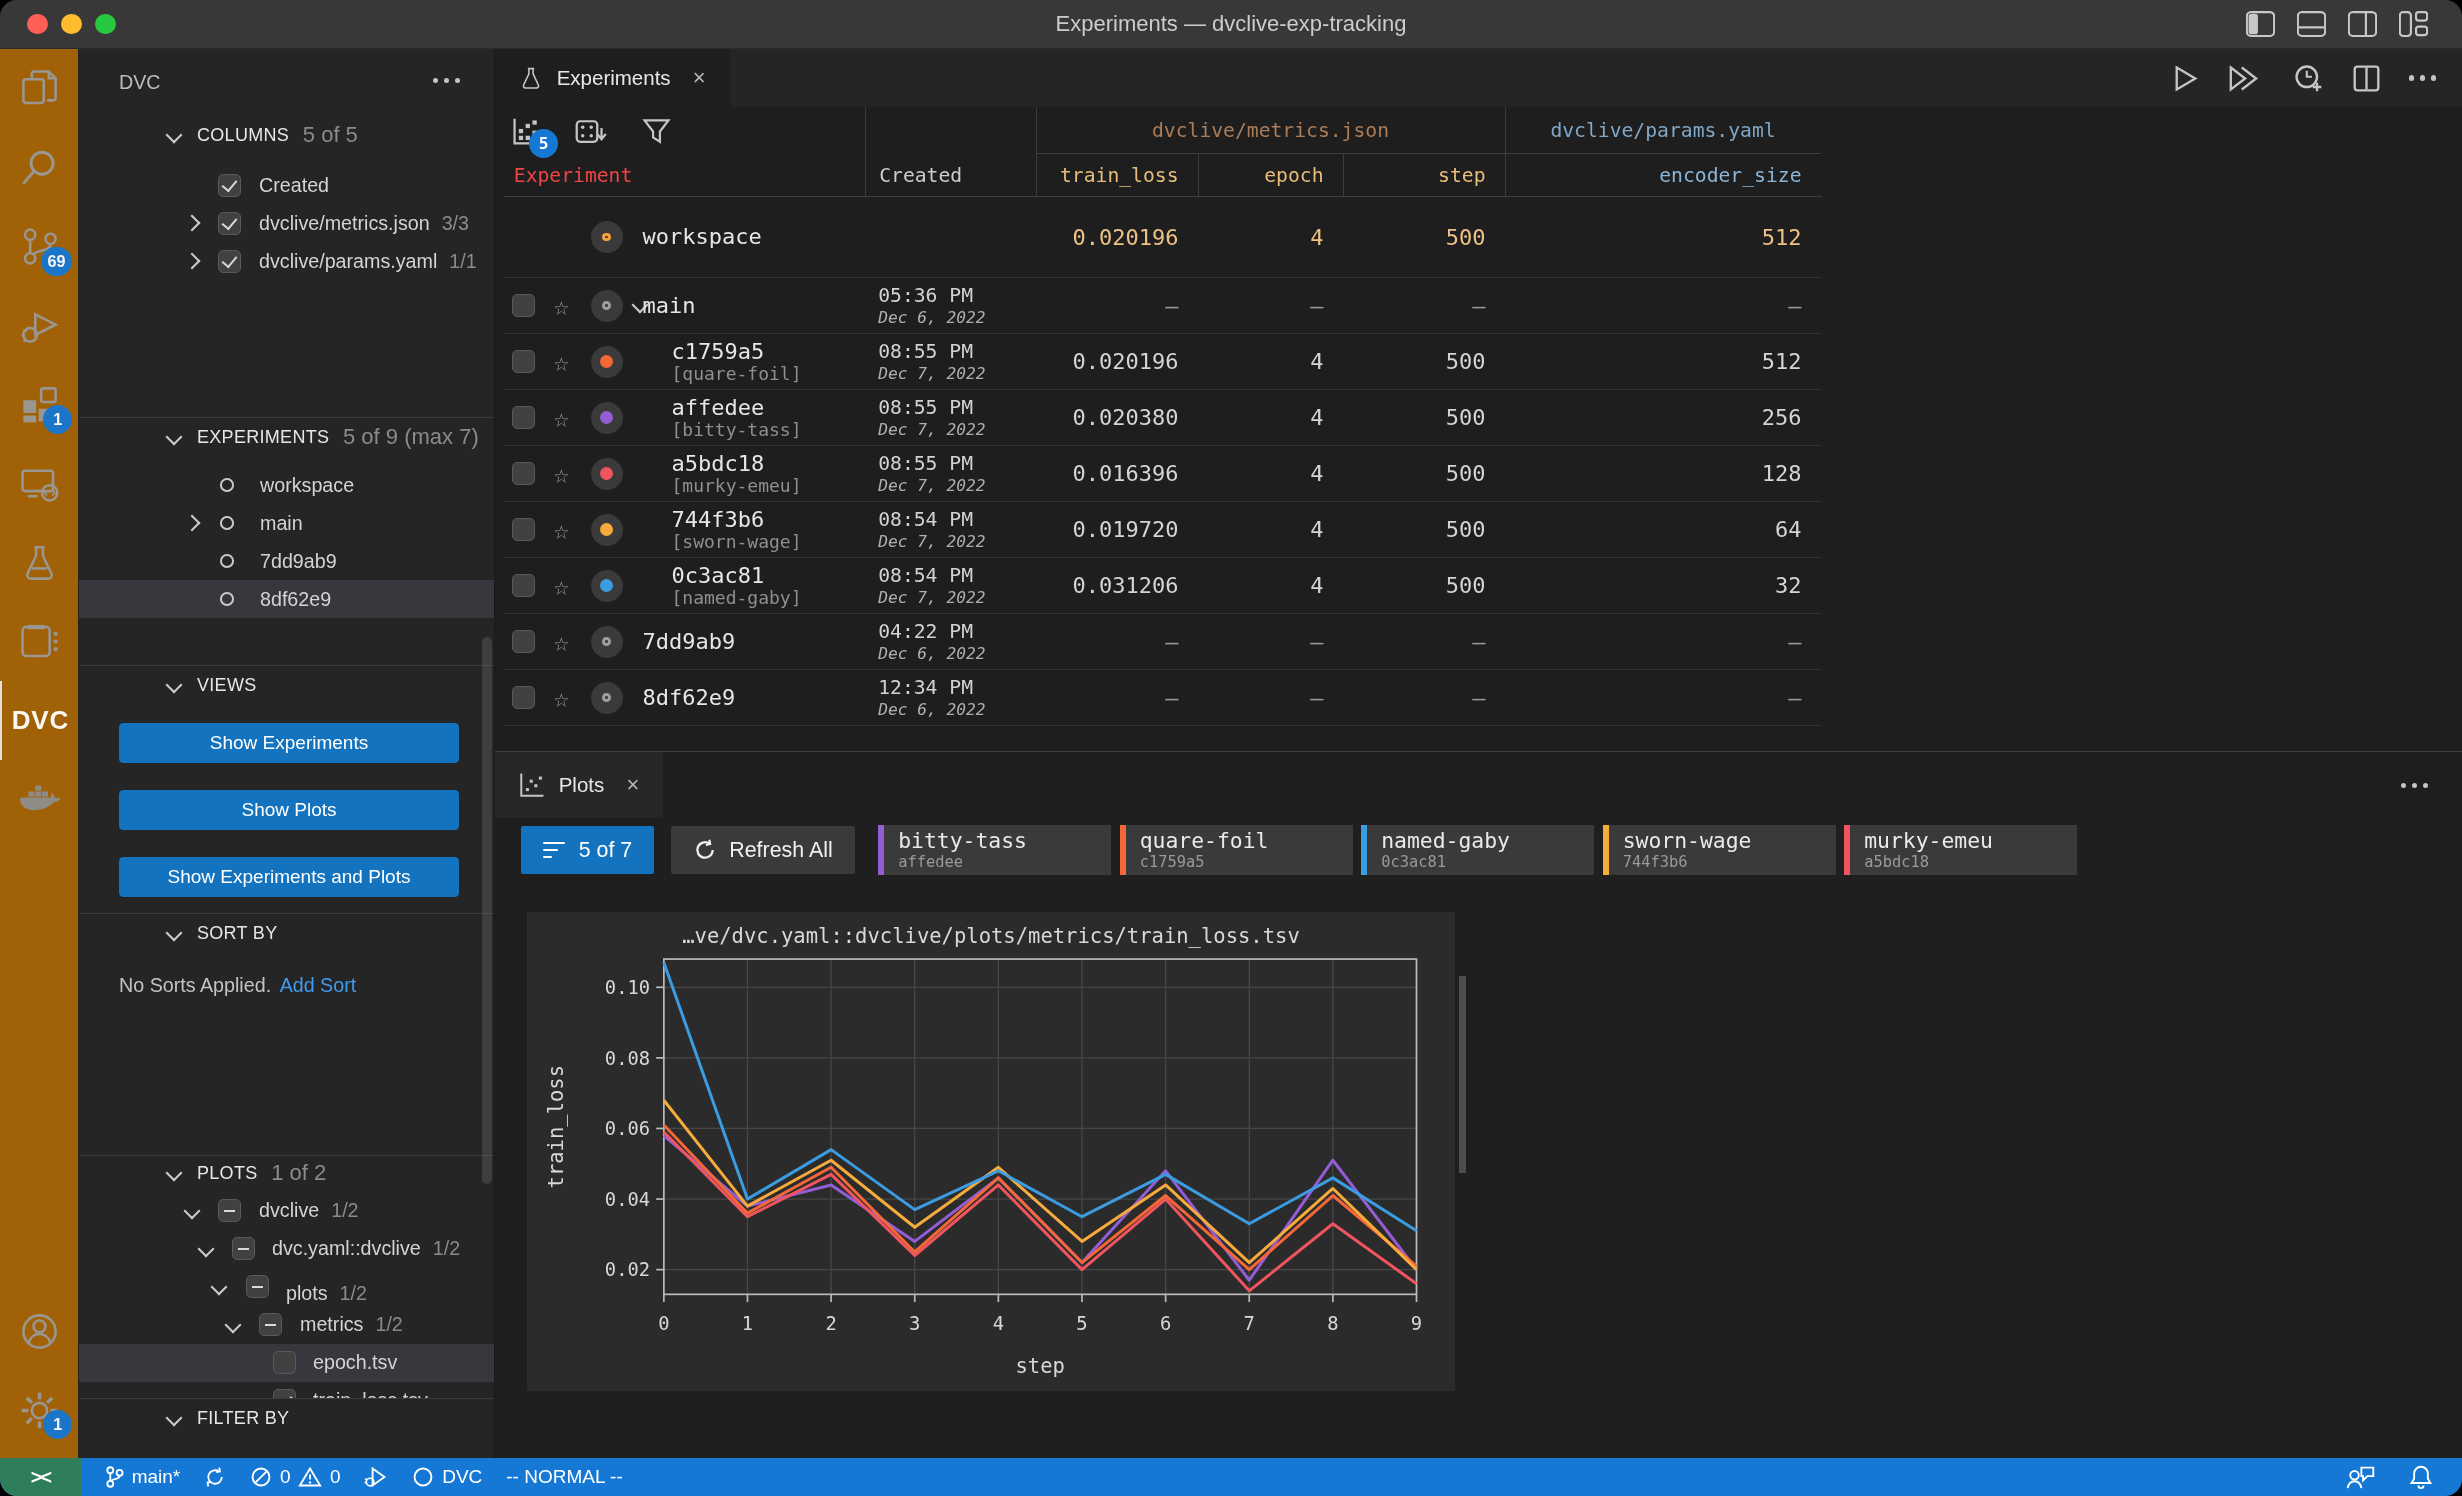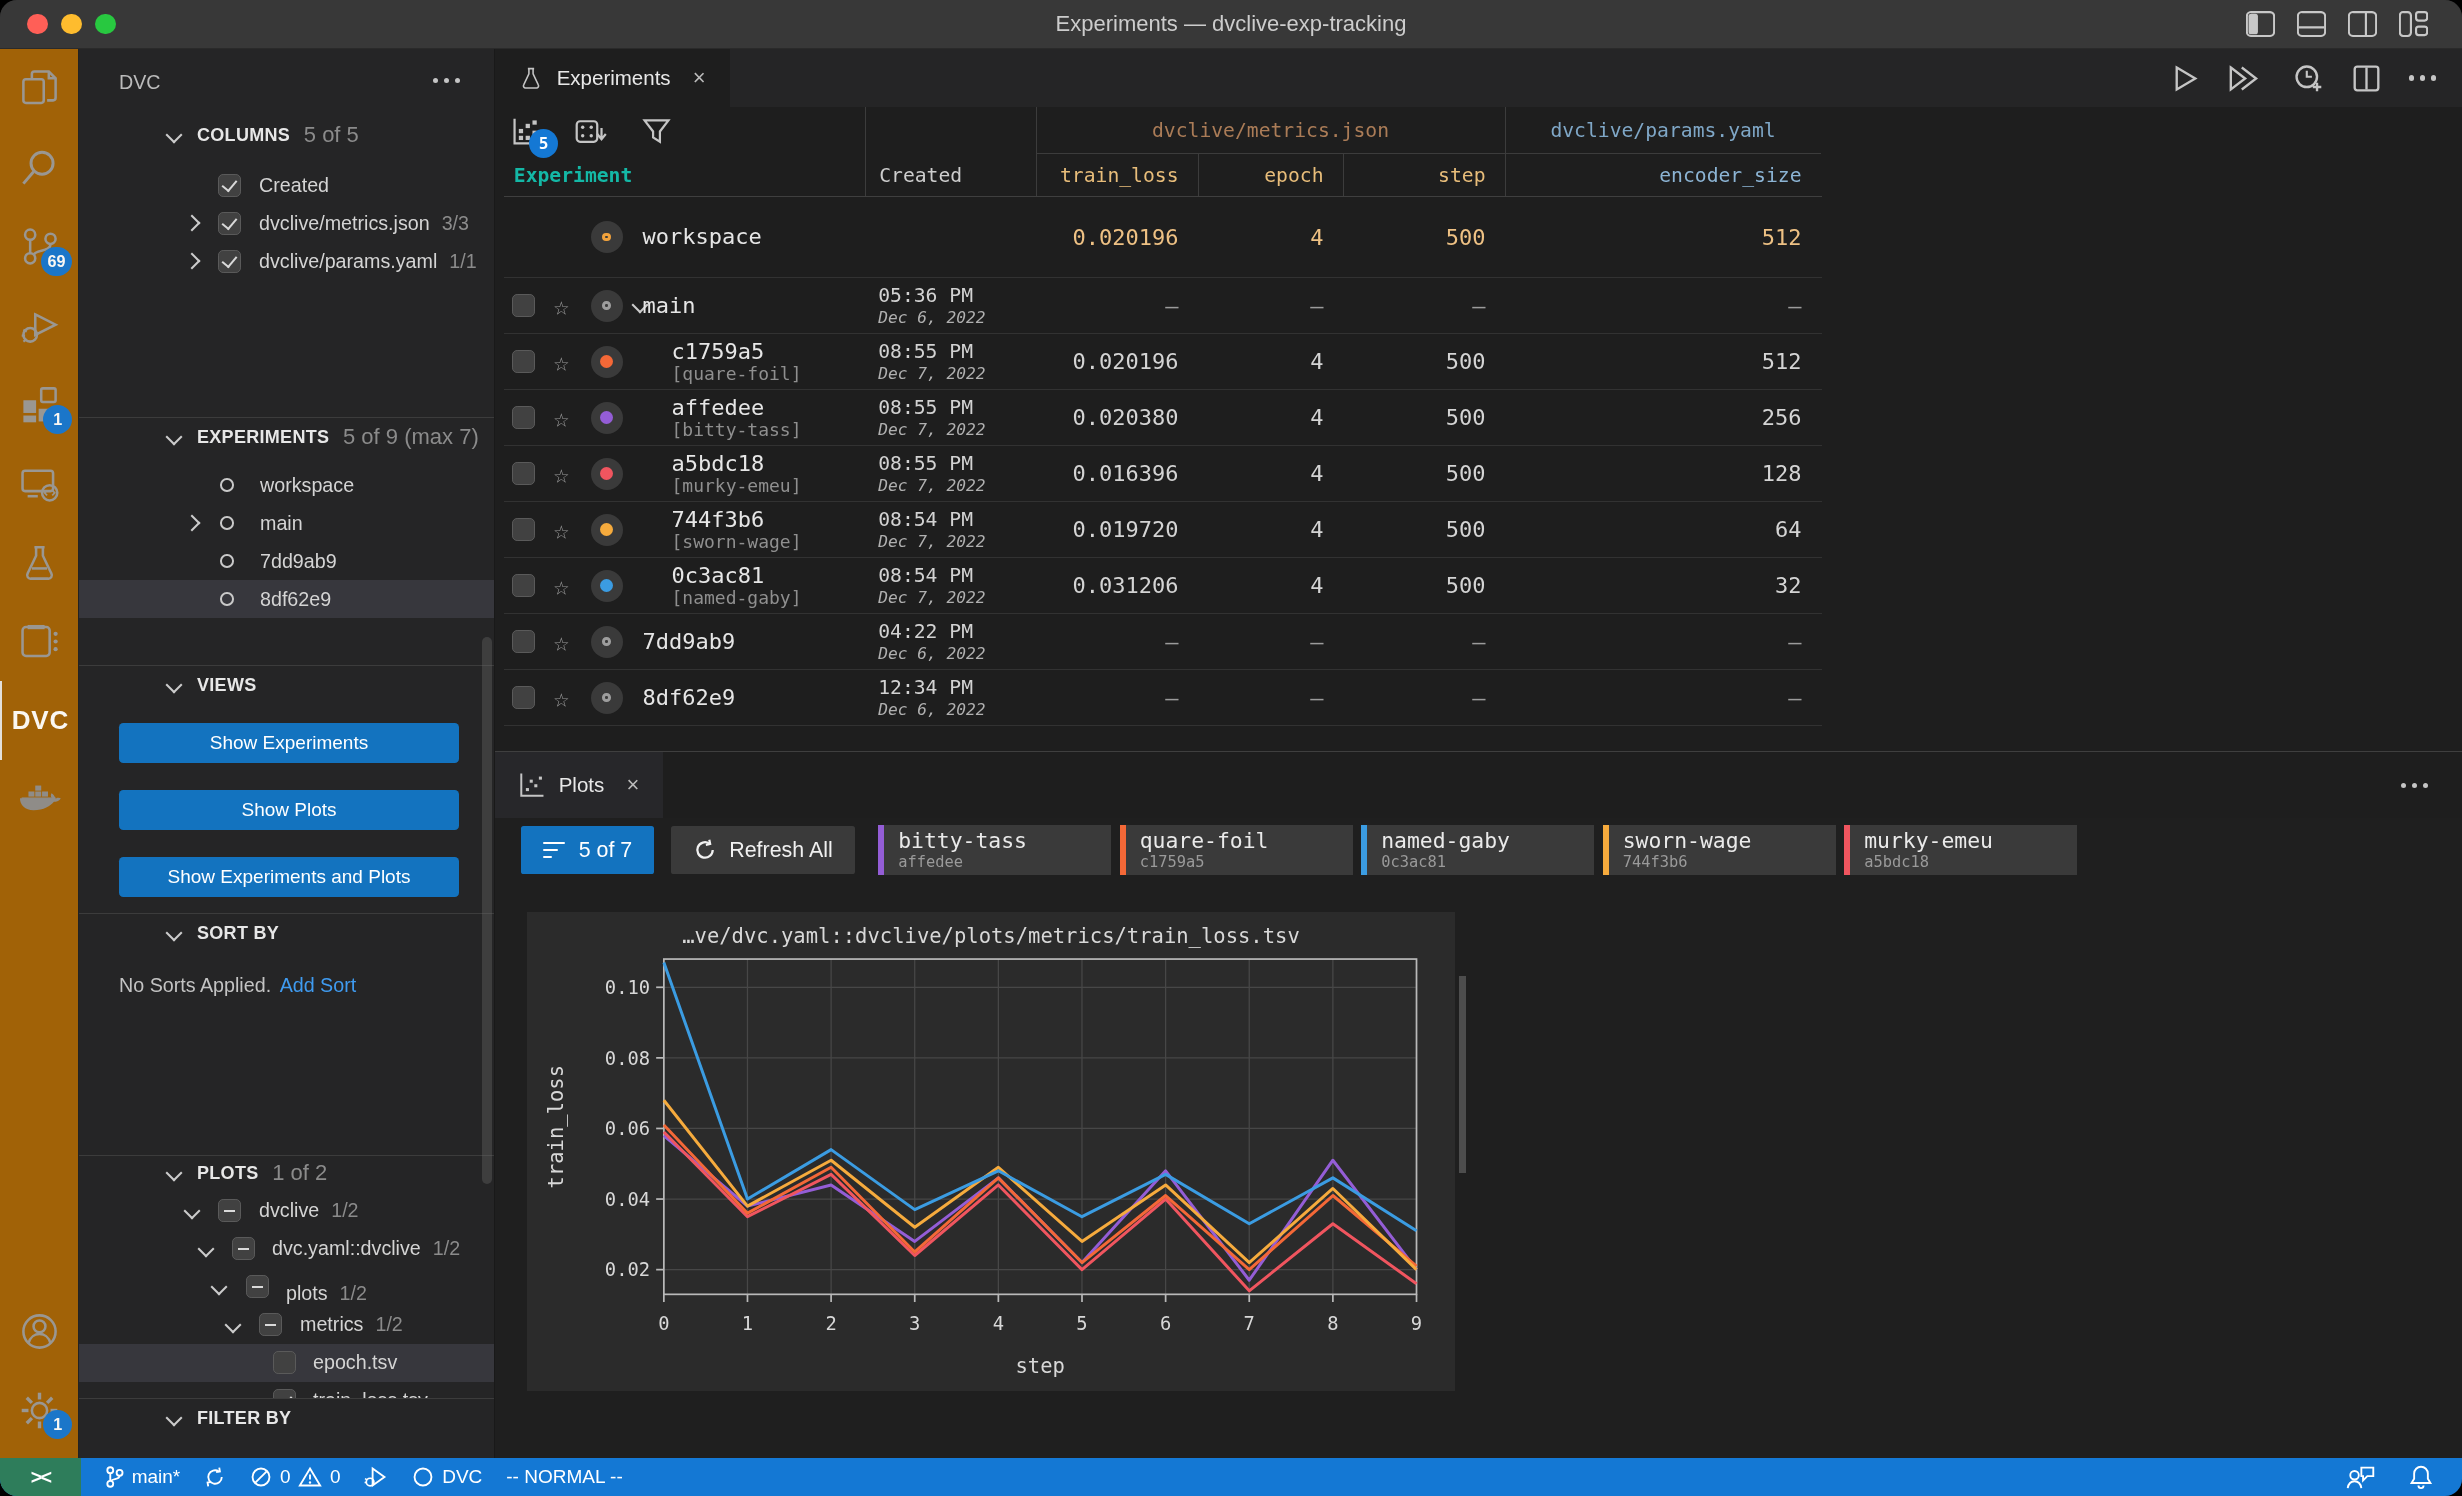--- a/index.html
+++ b/index.html
@@ -28,21 +28,21 @@
 
   
   #sidebar { width:416px; background:#252526; flex:0 0 auto; position:relative; color:#cccccc; border-right:0.9px solid #191919; overflow:hidden; }
   #sidebar-header { height:67px; display:flex; align-items:center; padding-left:40px; font-size:19.7px; color:#bbbbbb; position:relative; }
   .dots3 { display:inline-flex; gap:6px; }
   .dots3 i { width:5.1px; height:5.1px; border-radius:50%; background:#c5c5c5; }
   #sidebar-dots { position:absolute; right:34px; top:29px; }
   .section { border-top:0.9px solid #3c3c3c; position:relative; overflow:hidden; }
   .sec-head { display:flex; align-items:center; height:38px; padding-left:89px; position:relative; }
   .sec-head .chev { position:absolute; left:89px; }
-  .sec-head .lbl { margin-left:29px; font-weight:bold; font-size:18px; color:#e7e7e7; letter-spacing:0.3px; }
+  .sec-head .lbl { margin-left:29px; font-weight:normal; font-size:18px; color:#e7e7e7; letter-spacing:0.3px; }
   .sec-head .cnt { margin-left:13.7px; font-size:22px; color:#8b8b8b; }
   .chev { width:12px; height:12px; border-right:2.1px solid #cccccc; border-bottom:2.1px solid #cccccc; display:inline-block; }
   .chev.down { transform:rotate(45deg); }
   .chev.right { transform:rotate(-45deg); }
   .srow { height:38px; display:flex; align-items:center; position:relative; font-size:19.7px; color:#d4d4d4; }
   .srow.selected { background:#37373d; }
   .srow .chevslot { position:absolute; left:107px; width:20.5px; display:flex; }
   .cb { width:23px; height:23px; border-radius:5.1px; background:#414141; border:0.9px solid #5a5a5a; position:relative; flex:0 0 auto; }
   .cb.checked::after { content:''; position:absolute; left:6px; top:2.6px; width:6.8px; height:12px; border-right:2.1px solid #d9d9d9; border-bottom:2.1px solid #d9d9d9; transform:rotate(40deg); }
   .cb.partial::after { content:''; position:absolute; left:5.1px; top:9.4px; width:11px; height:2.6px; background:#d9d9d9; }
@@ -513,21 +513,21 @@
             </span>
         </div>
 
         <div class="tgrid" id="grouprow">
           <div class="gcell nb"></div>
           <div class="gcell nb vline-l"></div>
           <div class="gcell vline-l" style="grid-column:3/6; color:#ab7c57;">dvclive/metrics.json</div>
           <div class="gcell vline-l" style="color:#7fa7c7;">dvclive/params.yaml</div>
         </div>
         <div class="tgrid" id="subrow">
-          <div style="padding-left:10.3px; color:#14b8a6;font-weight:bold;">Experiment</div>
+          <div style="padding-left:10.3px; color:#ef4444;">Experiment</div>
           <div class="vline-l" style="padding-left:13.7px; color:#cdcdcd;">Created</div>
           <div class="ra vline-l" style="color:#e8bd7a;">train_loss</div>
           <div class="ra vline-l" style="color:#e8bd7a;">epoch</div>
           <div class="ra vline-l" style="color:#e8bd7a;">step</div>
           <div class="ra vline-l" style="color:#8cb4d4;">encoder_size</div>
         </div>
         <div id="table-body">
             <div class="tgrid trow accent" style="height: 81px;">
     <div class="expcell">
 

